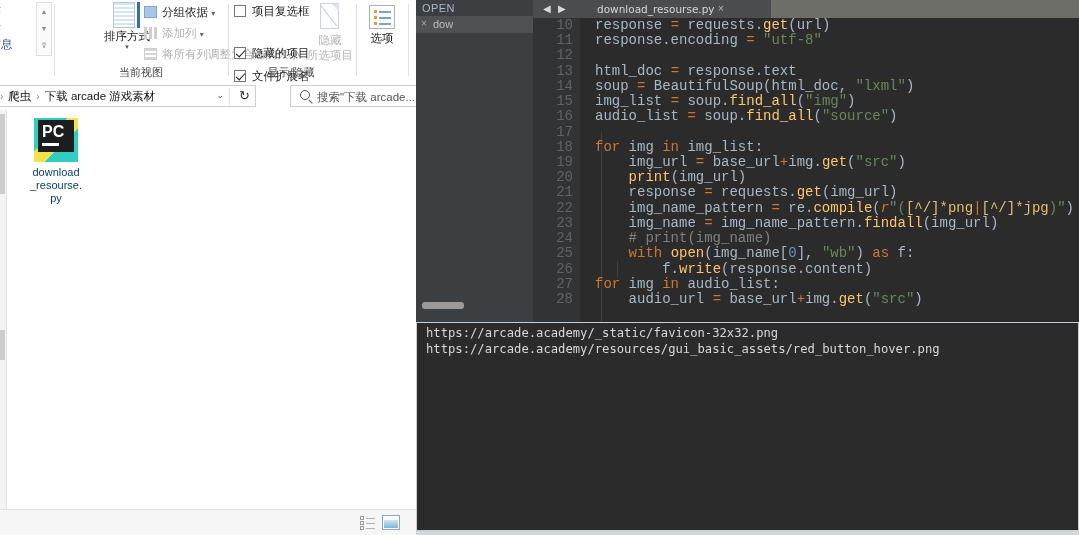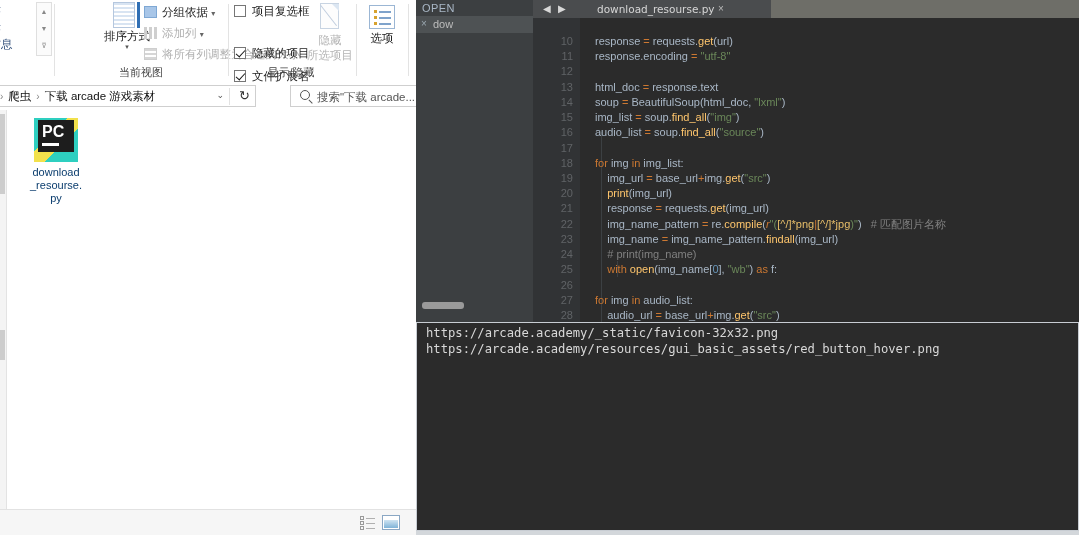--- a/index.html
+++ b/index.html
@@ -107,21 +107,21 @@
   .tabnav{position:absolute;left:0;top:0;width:52px;height:18px;background:#4a4c4e;}
   .tabnav .a{position:absolute;top:3px;font-size:10px;color:#d8d8d8;}
   .tabnav .a.l{left:10px;} .tabnav .a.r{left:25px;}
   .tab{position:absolute;left:52px;top:0;height:18px;background:#4a4c4e;padding:0 14px 0 12px;}
   .tab .t{position:absolute;left:12px;top:3px;font-size:10.5px;color:#d6d6d6;white-space:nowrap;font-family:"DejaVu Sans",sans-serif;}
   .tab .cl{position:absolute;top:3px;font-size:10px;color:#b9b9b9;}
   .tabslant{position:absolute;top:0;width:12px;height:18px;background:linear-gradient(to bottom right,#4a4c4e 0 50%,transparent 50%);}
 
   .editor{position:absolute;left:117px;top:18px;width:546px;height:304px;background:#2b2b2b;overflow:hidden;}
   .gutter{position:absolute;left:0;top:0;width:47px;height:304px;background:#313335;}
-  .code{position:absolute;left:0;top:16px;width:546px;height:304px;font-family:Liberation Sans, sans-serif;font-size:11px;line-height:15.22px;}
+  .code{position:absolute;left:0;top:0;width:546px;height:304px;font-family:Liberation Mono, monospace;font-size:14px;line-height:15.22px;}
   .ln{position:relative;height:15.22px;white-space:pre;}
   .ln .num{position:absolute;left:0;width:40px;text-align:right;color:#606366;}
   .ln .src{position:absolute;left:62px;color:#a9b7c6;}
   .guide{position:absolute;left:68px;top:114px;width:1px;height:190px;background:#3c4043;}
   .guide2{position:absolute;left:84px;top:243px;width:1px;height:16px;background:#3c4043;}
 
   .kw{color:#cc7832;}
   .st{color:#6a8759;} .num2{color:#6897bb;}
   .op{color:#cc7832;} .cm{color:#808080;}
   .id{color:#a9b7c6;} .mth{color:#ffc66d;}
@@ -306,21 +306,21 @@
           <div class="ln"><span class="num">16</span><span class="src"><span class="id">audio_list </span><span class="op">= </span><span class="id">soup.</span><span class="mth">find_all</span><span class="id">(</span><span class="st">"source"</span><span class="id">)</span></span></div>
           <div class="ln"><span class="num">17</span><span class="src"></span></div>
           <div class="ln"><span class="num">18</span><span class="src"><span class="kw">for </span><span class="id">img </span><span class="kw">in </span><span class="id">img_list:</span></span></div>
           <div class="ln"><span class="num">19</span><span class="src">    <span class="id">img_url </span><span class="op">= </span><span class="id">base_url</span><span class="op">+</span><span class="id">img.</span><span class="mth">get</span><span class="id">(</span><span class="st">"src"</span><span class="id">)</span></span></div>
           <div class="ln"><span class="num">20</span><span class="src">    <span class="mth">print</span><span class="id">(img_url)</span></span></div>
           <div class="ln"><span class="num">21</span><span class="src">    <span class="id">response </span><span class="op">= </span><span class="id">requests.</span><span class="mth">get</span><span class="id">(img_url)</span></span></div>
           <div class="ln"><span class="num">22</span><span class="src">    <span class="id">img_name_pattern </span><span class="op">= </span><span class="id">re.</span><span class="mth">compile</span><span class="id">(</span><span class="rpfx">r</span><span class="st">"(</span><span class="rx">[^/]*png</span><span class="rxp">|</span><span class="rx">[^/]*jpg</span><span class="st">)"</span><span class="id">)</span>   <span class="cm"># 匹配图片名称</span></span></div>
           <div class="ln"><span class="num">23</span><span class="src">    <span class="id">img_name </span><span class="op">= </span><span class="id">img_name_pattern.</span><span class="mth">findall</span><span class="id">(img_url)</span></span></div>
           <div class="ln"><span class="num">24</span><span class="src">    <span class="cm"># print(img_name)</span></span></div>
           <div class="ln"><span class="num">25</span><span class="src">    <span class="kw">with </span><span class="mth">open</span><span class="id">(img_name[</span><span class="num2">0</span><span class="id">], </span><span class="st">"wb"</span><span class="id">) </span><span class="kw">as </span><span class="id">f:</span></span></div>
-          <div class="ln"><span class="num">26</span></div>
+          <div class="ln"><span class="num">26</span><span class="src">        <span class="id">f.</span><span class="mth">write</span><span class="id">(response.content)</span></span></div>
           <div class="ln"><span class="num">27</span><span class="src"><span class="kw">for </span><span class="id">img </span><span class="kw">in </span><span class="id">audio_list:</span></span></div>
           <div class="ln"><span class="num">28</span><span class="src">    <span class="id">audio_url </span><span class="op">= </span><span class="id">base_url</span><span class="op">+</span><span class="id">img.</span><span class="mth">get</span><span class="id">(</span><span class="st">"src"</span><span class="id">)</span></span></div>
         </div>
     </div>
 
     <div class="console">
       <div id="console-lines">
           <div class="line">https://arcade.academy/_static/favicon-32x32.png</div>
           <div class="line">https://arcade.academy/resources/gui_basic_assets/red_button_hover.png</div>
         </div>

